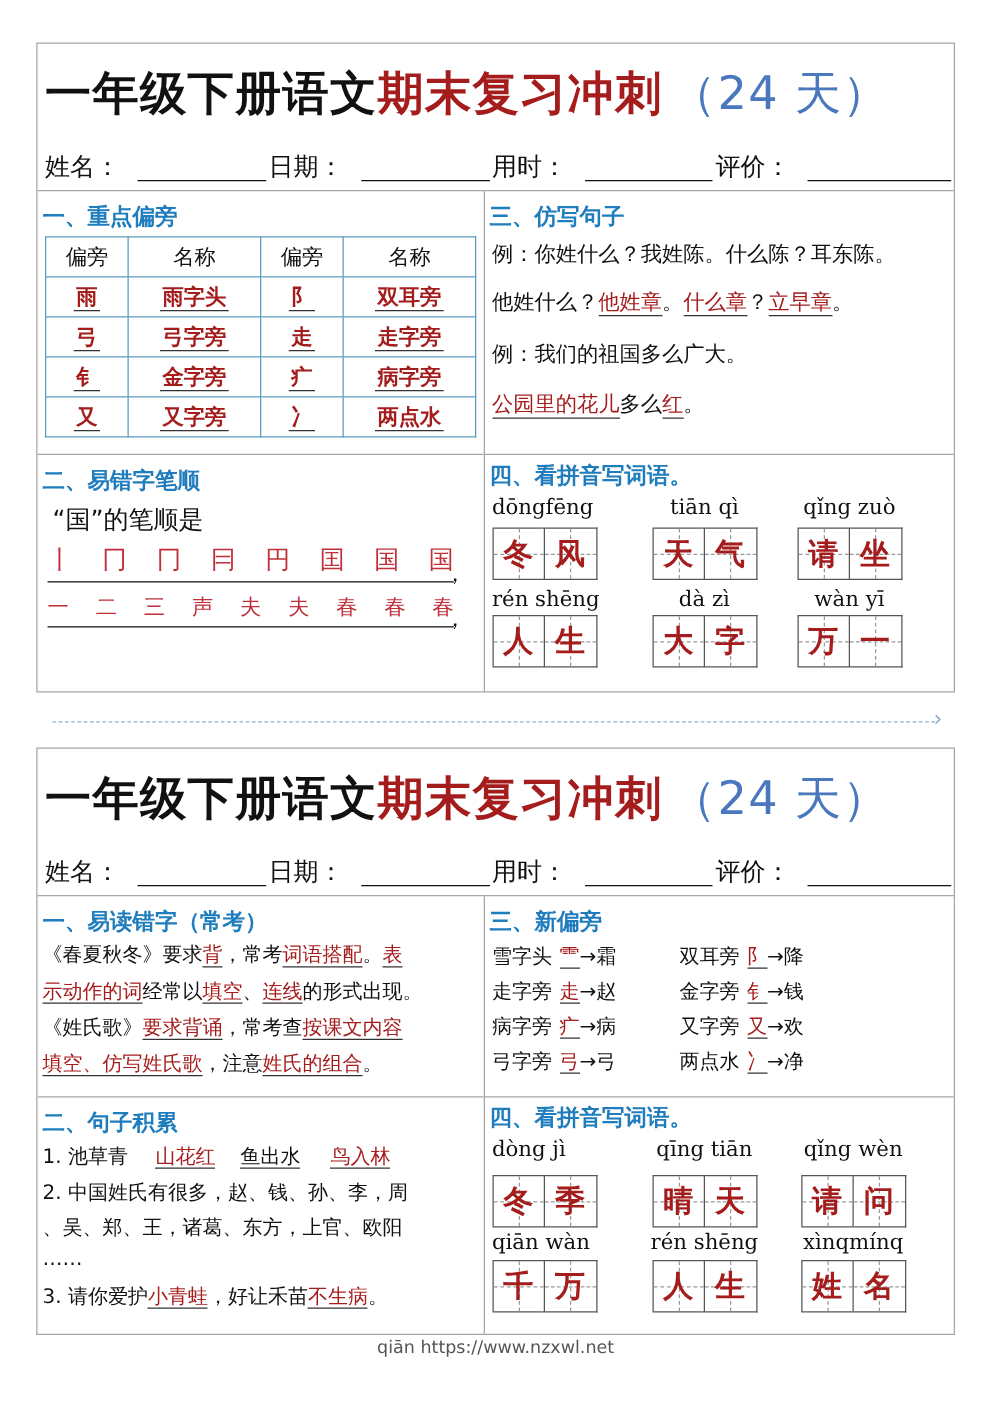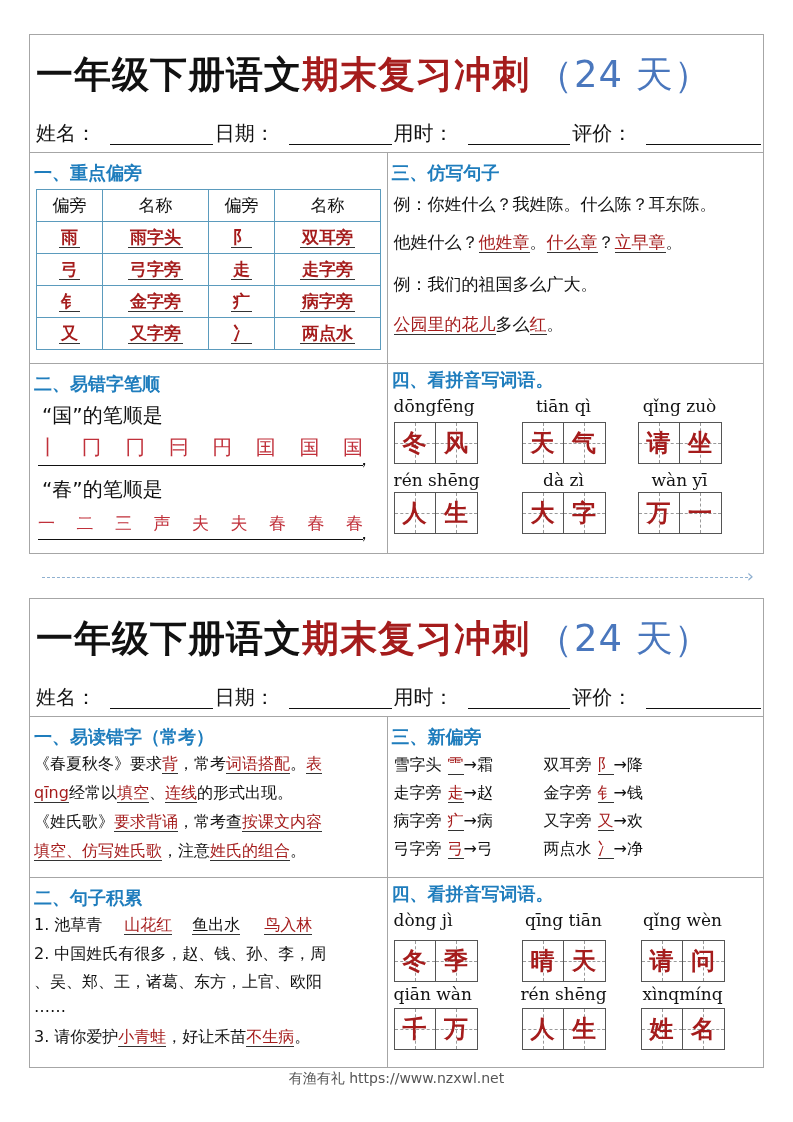--- a/index.html
+++ b/index.html
@@ -128,21 +128,20 @@
           <span>丨</span>
             <span>冂</span>
             <span>冂</span>
             <span>冃</span>
             <span>円</span>
             <span>囯</span>
             <span>国</span>
             <span>国</span>
           <span class="comma">，</span>
         </div>
-        <div class="stroke-q" style="margin-top:8px">“春”的笔顺是</div>
         <div class="stroke-row" style="font-size:17px">
           <span>一</span>
             <span>二</span>
             <span>三</span>
             <span>声</span>
             <span>夫</span>
             <span>夫</span>
             <span>春</span>
             <span>春</span>
             <span>春</span>
@@ -258,21 +257,21 @@
   </div>
 
   <div class="grid">
     <div class="col left">
       <div class="cell" style="height:160px">
         <div class="sec-title" style="height:32px">一、易读错字（常考）</div>
         <div class="line" style="padding-left:4px;height:29px;line-height:29px;font-size:16px">
           <span>《春夏秋冬》要求</span><span class="red-u">背</span><span>，常考</span><span class="red-u">词语搭配</span><span>。</span><span class="red-u">表</span>
         </div>
         <div class="line" style="padding-left:4px;height:29px;line-height:29px;font-size:16px">
-          <span class="red-u">qīng</span><span>经常以</span><span class="red-u">填空</span><span>、</span><span class="red-u">连线</span><span>的形式出现。</span>
+          <span class="red-u">示动作的词</span><span>经常以</span><span class="red-u">填空</span><span>、</span><span class="red-u">连线</span><span>的形式出现。</span>
         </div>
         <div class="line" style="padding-left:4px;height:29px;line-height:29px;font-size:16px">
           <span>《姓氏歌》</span><span class="red-u">要求背诵</span><span>，常考查</span><span class="red-u">按课文内容</span>
         </div>
         <div class="line" style="padding-left:4px;height:29px;line-height:29px;font-size:16px">
           <span class="red-u">填空、仿写姓氏歌</span><span>，注意</span><span class="red-u">姓氏的组合</span><span>。</span>
         </div>
       </div>
       <div class="cell bt" style="height:190px">
         <div class="sec-title" style="height:32px">二、句子积累</div>
@@ -370,13 +369,13 @@
                   <span>名</span>
                 </div>
               </div>
             </div>
         </div>
       </div>
     </div>
   </div>
 </div>
 
-<div class="footer">有渔有礼 https://www.nzxwl.net</div>
+<div class="footer">qiān https://www.nzxwl.net</div>
 
 </body></html>

